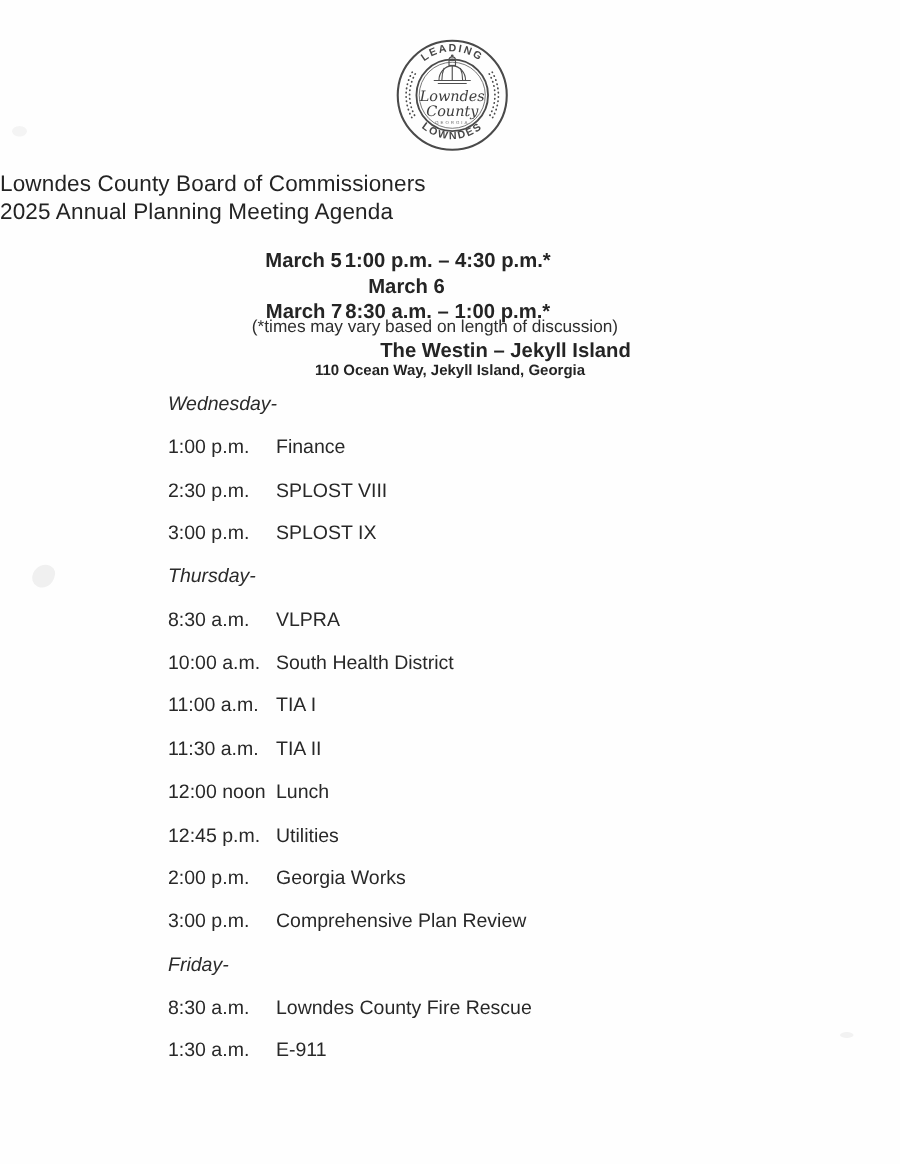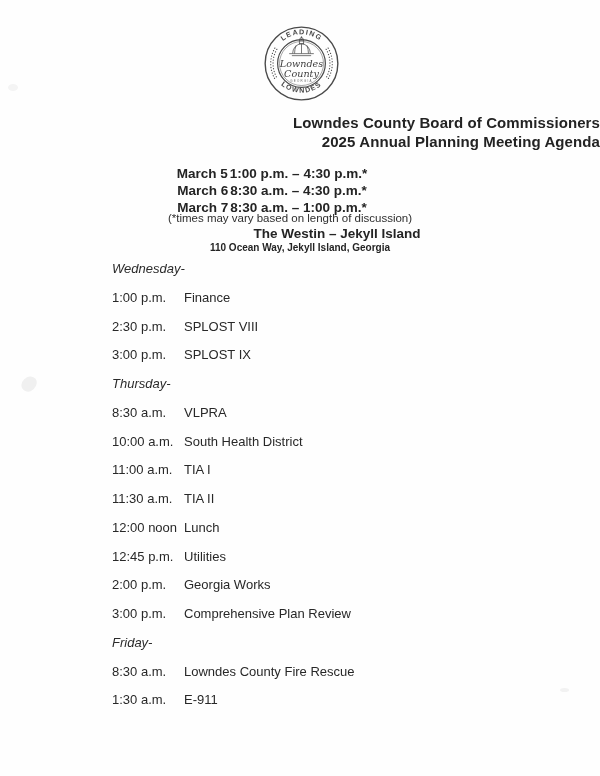--- a/index.html
+++ b/index.html
@@ -21,22 +21,22 @@
     position:absolute;
     left:263px;top:25px;
     width:77px;height:77px;
   }
   .seal svg{width:100%;height:100%;}
 
   
   .title-block{
     position:absolute;
     left:0;top:114px;width:600px;
-    text-align:right;
-    font-weight:bold;
+    text-align:left;
+    font-weight:normal;
     font-size:15px;
     line-height:18.5px;
     color:#232323;
     letter-spacing:.1px;
   }
 
   .sessions{
     position:absolute;
     left:0;top:165px;width:544px;
     display:flex;flex-direction:column;align-items:center;
@@ -157,21 +157,20 @@
     <div>2025 Annual Planning Meeting Agenda</div>
   </div>
 
   <div class="sessions">
     <div class="session-row">
       <span class="session-date">March 5</span>
       <span class="session-time">1:00 p.m. – 4:30 p.m.*</span>
     </div>
     <div class="session-row">
       <span class="session-date">March 6</span>
-      <span class="session-time">8:30 a.m. – 4:30 p.m.*</span>
     </div>
     <div class="session-row">
       <span class="session-date">March 7</span>
       <span class="session-time">8:30 a.m. – 1:00 p.m.*</span>
     </div>
   </div>
 
   <div class="times-note">(*times may vary based on length of discussion)</div>
   <div class="venue-name">The Westin – Jekyll Island</div>
   <div class="venue-address">110 Ocean Way, Jekyll Island, Georgia</div>

